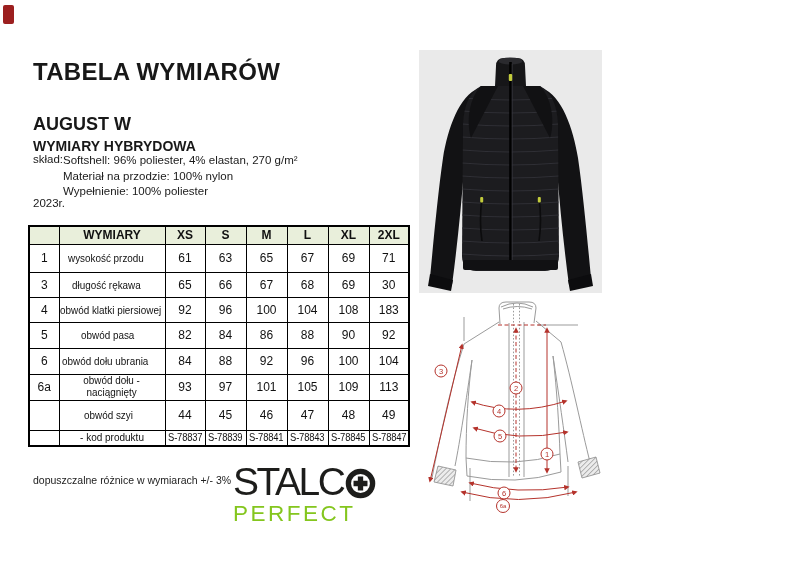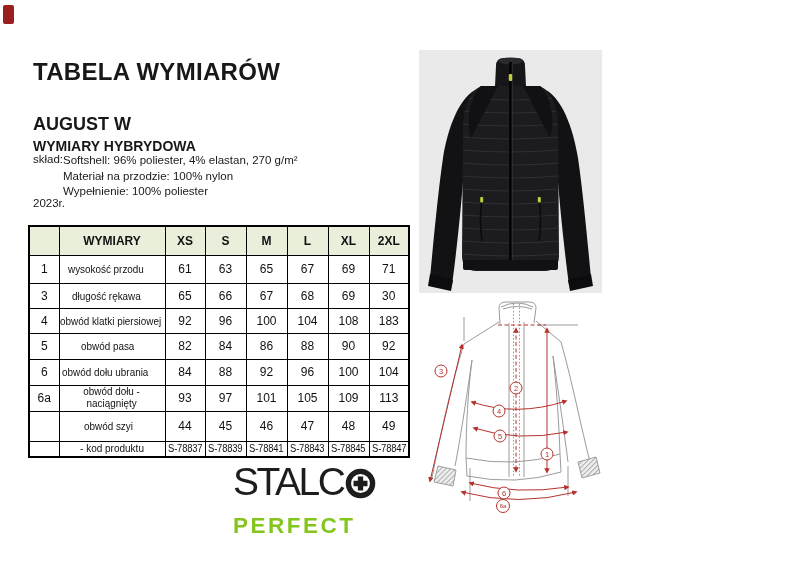--- a/index.html
+++ b/index.html
@@ -15,32 +15,32 @@
   .sklad-lines{position:absolute;left:63px;top:153px;font-size:11.5px;line-height:15.5px}
   .year{position:absolute;left:33px;top:197px;font-size:11.5px}
 
   .size-table{position:absolute;left:28px;top:225px;width:380px;border-collapse:collapse;
               table-layout:fixed;font-size:12px;color:#111;border:2px solid #000}
   .size-table th,.size-table td{border:1px solid #000;text-align:center;padding:0;overflow:hidden;vertical-align:middle}
   .size-table thead th{background:#e9efdb;font-weight:bold;font-size:12px}
   .lbl{text-align:left;padding-left:4px}
   .lblx{display:inline-block;transform:scaleX(.86);transform-origin:0 50%;white-space:nowrap;font-size:11.5px}
   .lblx.wrap{white-space:normal;width:120px;line-height:11.5px}
-  .h29{height:29px}.h28{height:28px}.h25{height:25px}.h26{height:26px}.h30{height:30px}.h19{height:16px}
+  .h29{height:18px}.h28{height:28px}.h25{height:25px}.h26{height:26px}.h30{height:30px}.h19{height:16px}
   .code-row td{font-size:10px}
   .code-lbl{text-align:right;padding-right:3px;font-size:11.5px}
   .codex{display:inline-block;transform:scaleX(.94);transform-origin:50% 50%;white-space:nowrap;letter-spacing:-.2px}
 
   .notes{position:absolute;left:33px;top:472px;font-size:10.5px;line-height:16.5px;color:#222}
 
   .logo{position:absolute;left:233px;top:463px}
   .logo-top{display:flex;align-items:center}
   .logo-main{font-size:39px;font-weight:normal;letter-spacing:-2.5px;line-height:38px;color:#1d1d1b}
   .logo-plus{margin-left:2px;margin-top:3px}
-  .logo-sub{font-size:22.5px;font-weight:bold;color:#84c61e;letter-spacing:2.5px;margin-top:12px}
+  .logo-sub{font-size:22.5px;font-weight:normal;color:#84c61e;letter-spacing:2.5px;margin-top:0}
 
   .photo{position:absolute;left:419px;top:50px}
   .diagram{position:absolute;left:420px;top:296px}
   .diagram text{font-size:7.5px;fill:#b5332c;text-anchor:middle;font-family:"Liberation Sans",sans-serif}
   .diagram text.small{font-size:6px}
 </style>
 </head>
 <body>
 
 <div class="page">
@@ -159,20 +159,21 @@
         <td><span class="codex">S-78839</span></td>
         <td><span class="codex">S-78841</span></td>
         <td><span class="codex">S-78843</span></td>
         <td><span class="codex">S-78845</span></td>
         <td><span class="codex">S-78847</span></td>
       </tr>
     </tbody>
   </table>
 
   <div class="notes">
+    <div>dopuszczalne różnice w wymiarach +/- 3%</div>
   </div>
 
   <div class="logo">
     <div class="logo-top">
       <span class="logo-main">STALC</span>
       <svg class="logo-plus" width="31" height="31" viewBox="0 0 32 32">
         <circle cx="16" cy="16" r="12.5" fill="none" stroke="#1d1d1b" stroke-width="5.5"></circle>
         <path d="M16 8.8 V23.2 M8.8 16 H23.2" stroke="#1d1d1b" stroke-width="5.5"></path>
       </svg>
     </div>

